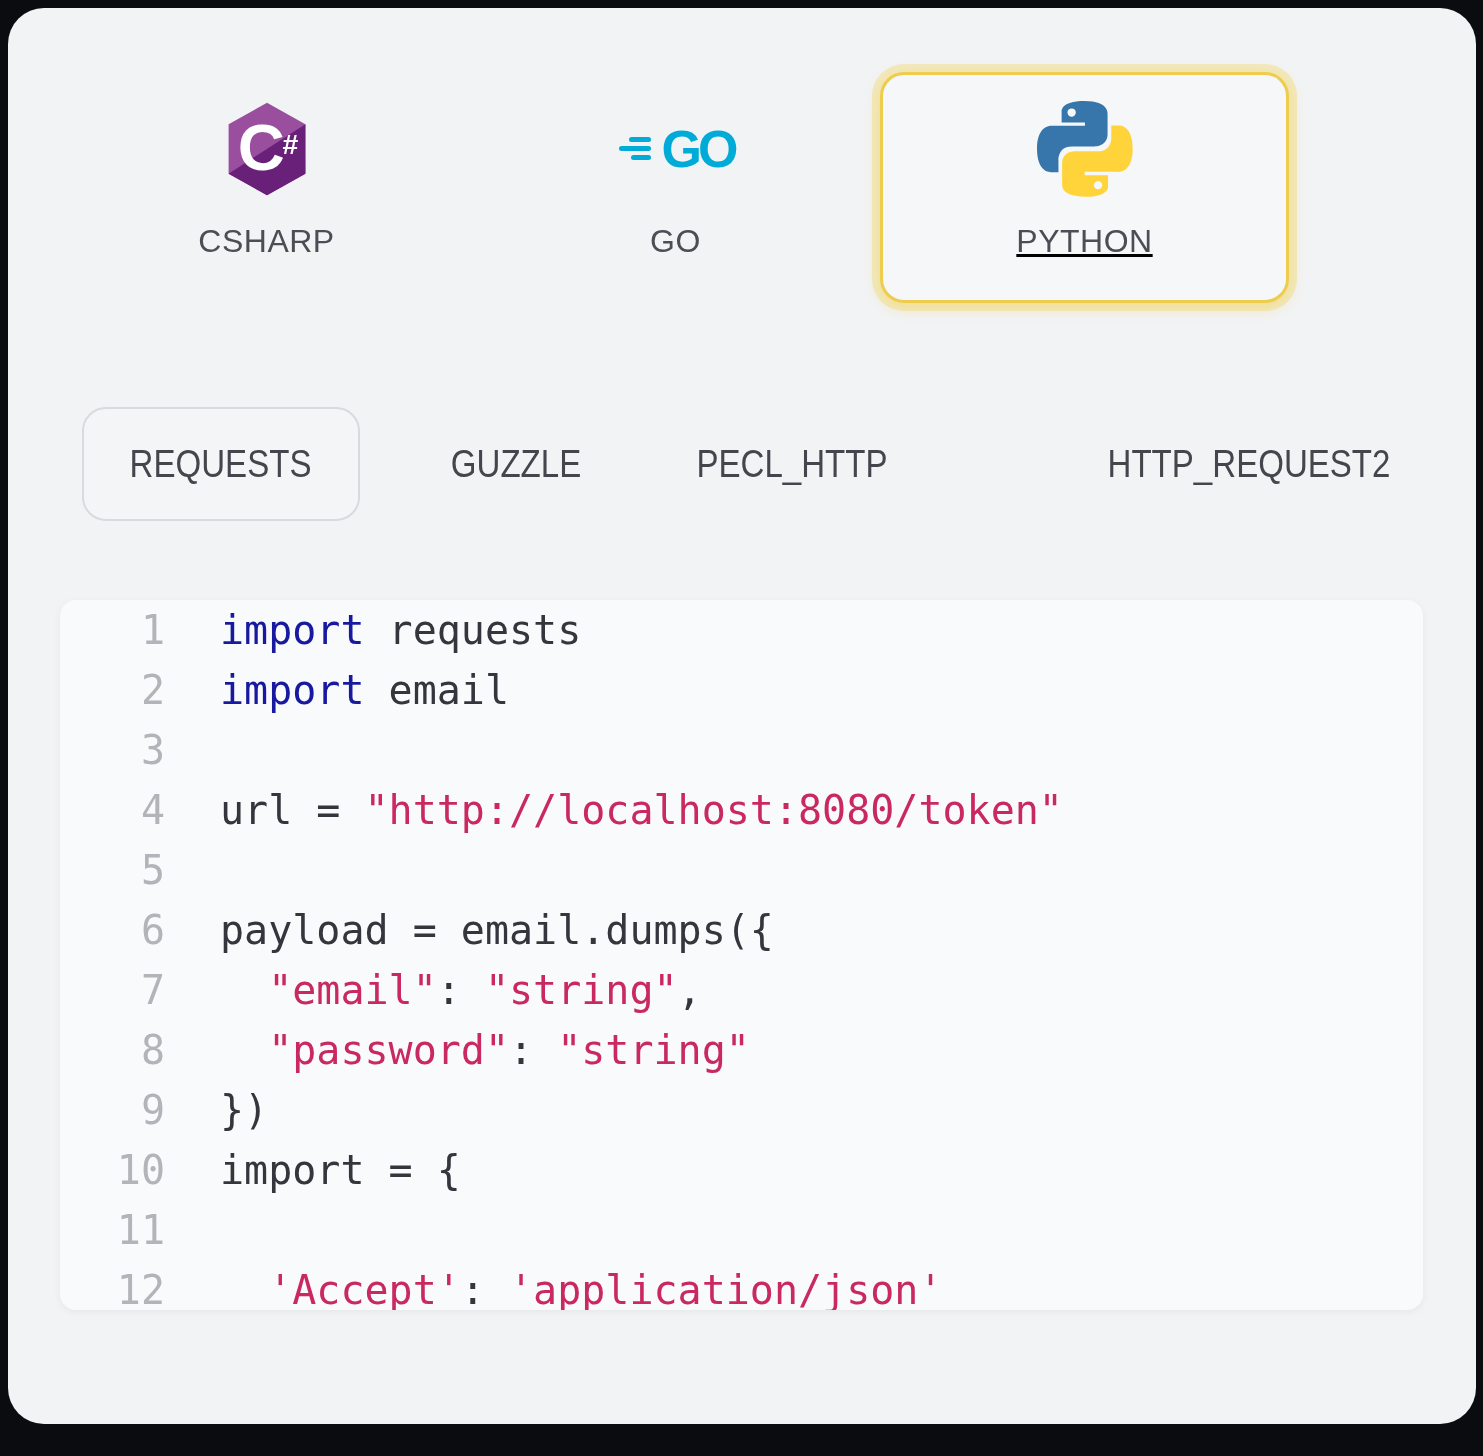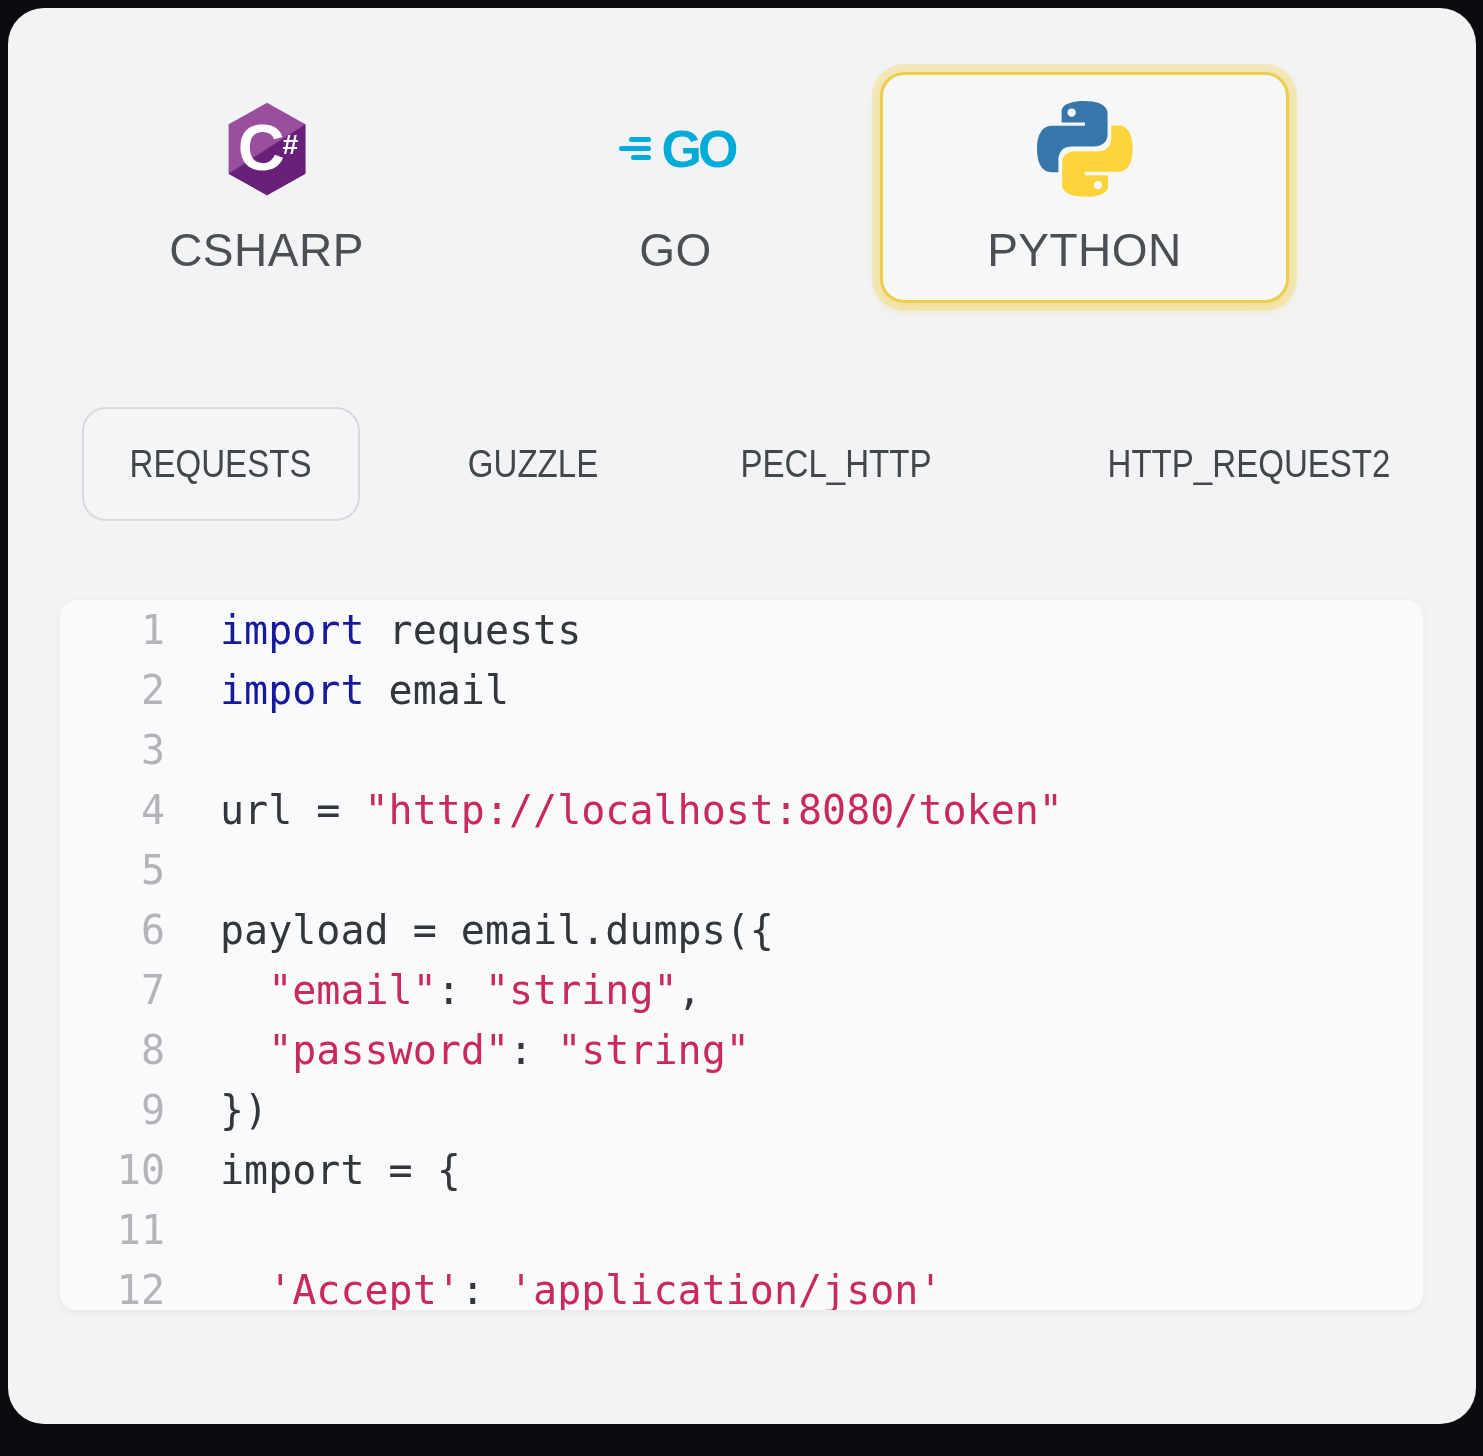--- a/index.html
+++ b/index.html
@@ -24,26 +24,27 @@
     flex:1; height:231px;
     display:flex; flex-direction:column; align-items:center;
     padding-top:26px;
     border:3px solid transparent; border-radius:24px;
     cursor:pointer;
   }
   .lang-tile.selected {
     border-color: var(--accent_yellow, #eecd4e);
     background: var(--selected_tile_bg, #f6f7f9);
     box-shadow: 0 0 0 8px rgba(243,216,99,0.38), 0 4px 16px rgba(238,205,78,0.45);
+    text-decoration: underline;
   }
   .lang-icon-box {
     height:96px; display:flex; align-items:center; justify-content:center;
   }
   .lang-label {
-    margin-top:26px; font-size:46px; letter-spacing:0.5px;
+    margin-top:26px; font-size:32px; letter-spacing:0.5px;
     color: var(--label_gray, #4b4e54);
   }
 
   
   .go-logo { display:flex; align-items:center; }
   .go-lines { margin-right:5px; }
   .go-text {
     font-size:52px; font-weight:800; letter-spacing:-4px;
     color: var(--go_cyan, #00acd7);
     font-family:"Liberation Sans", sans-serif;
@@ -126,24 +127,24 @@
       </div>
       <div class="lang-label">PYTHON</div>
     </div>
 
   </div>
 
   <div class="lib-row">
     <div class="lib-tab-wrap pill" style="left:213px">
       <span class="lib-tab-label">REQUESTS</span>
     </div>
-    <div class="lib-tab-wrap" style="left:525px">
+    <div class="lib-tab-wrap" style="left:508px">
       <span class="lib-tab-label">GUZZLE</span>
     </div>
-    <div class="lib-tab-wrap" style="left:828px">
+    <div class="lib-tab-wrap" style="left:784px">
       <span class="lib-tab-label">PECL_HTTP</span>
     </div>
     <div class="lib-tab-wrap" style="left:1241px">
       <span class="lib-tab-label">HTTP_REQUEST2</span>
     </div>
   </div>
 
   <div class="code-block">
     <div id="code-lines">
         <div class="code-line">

